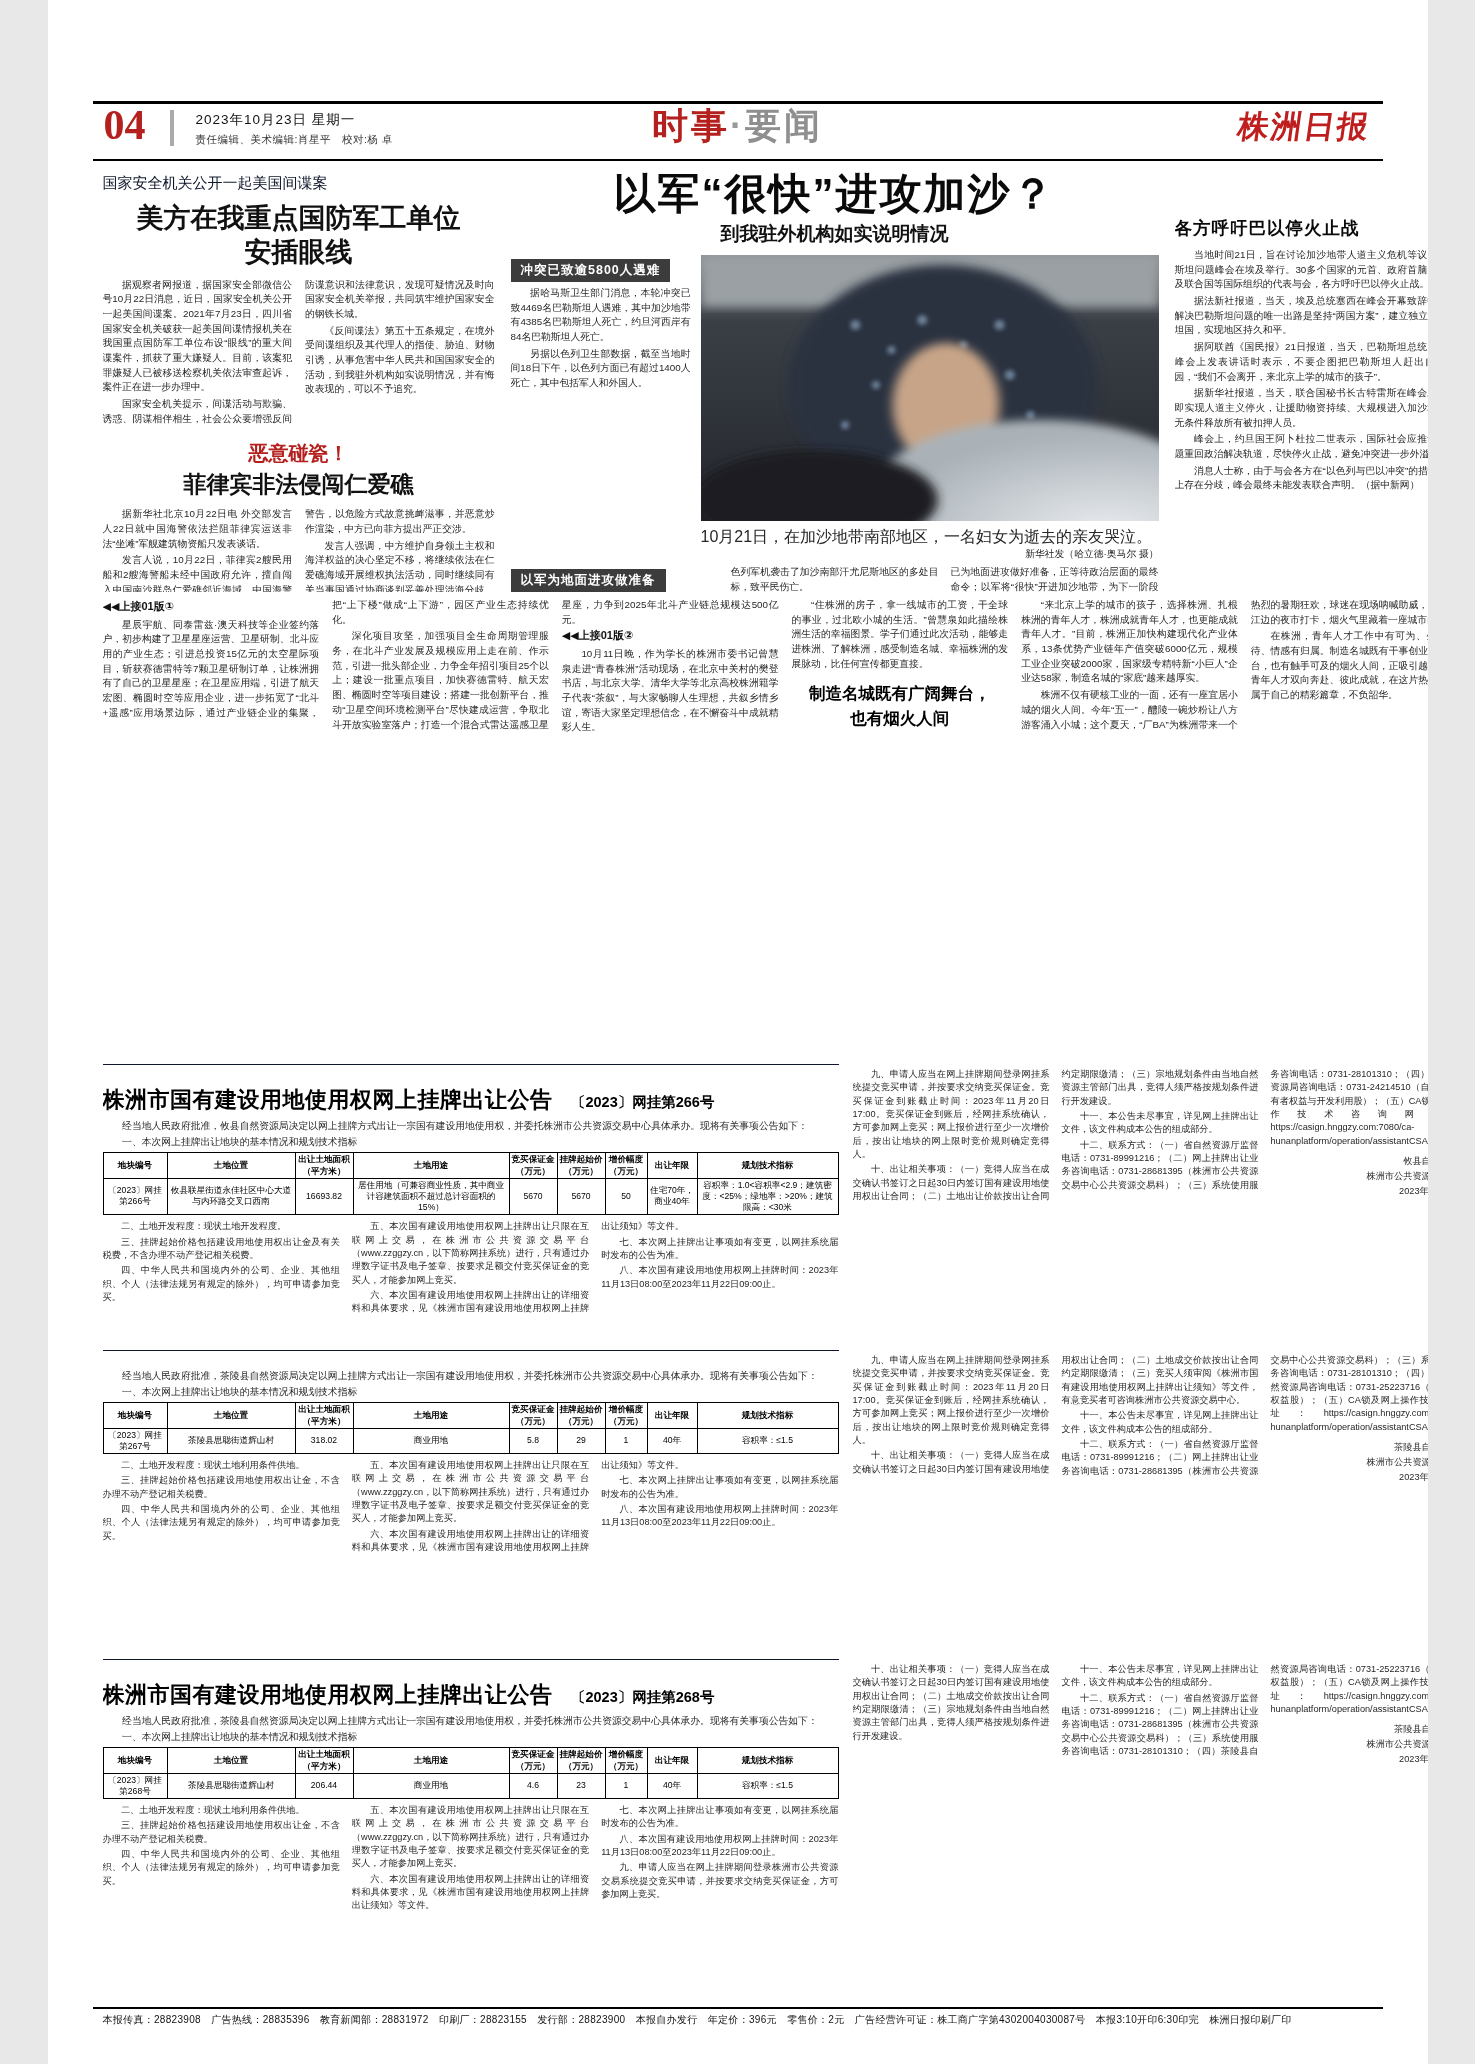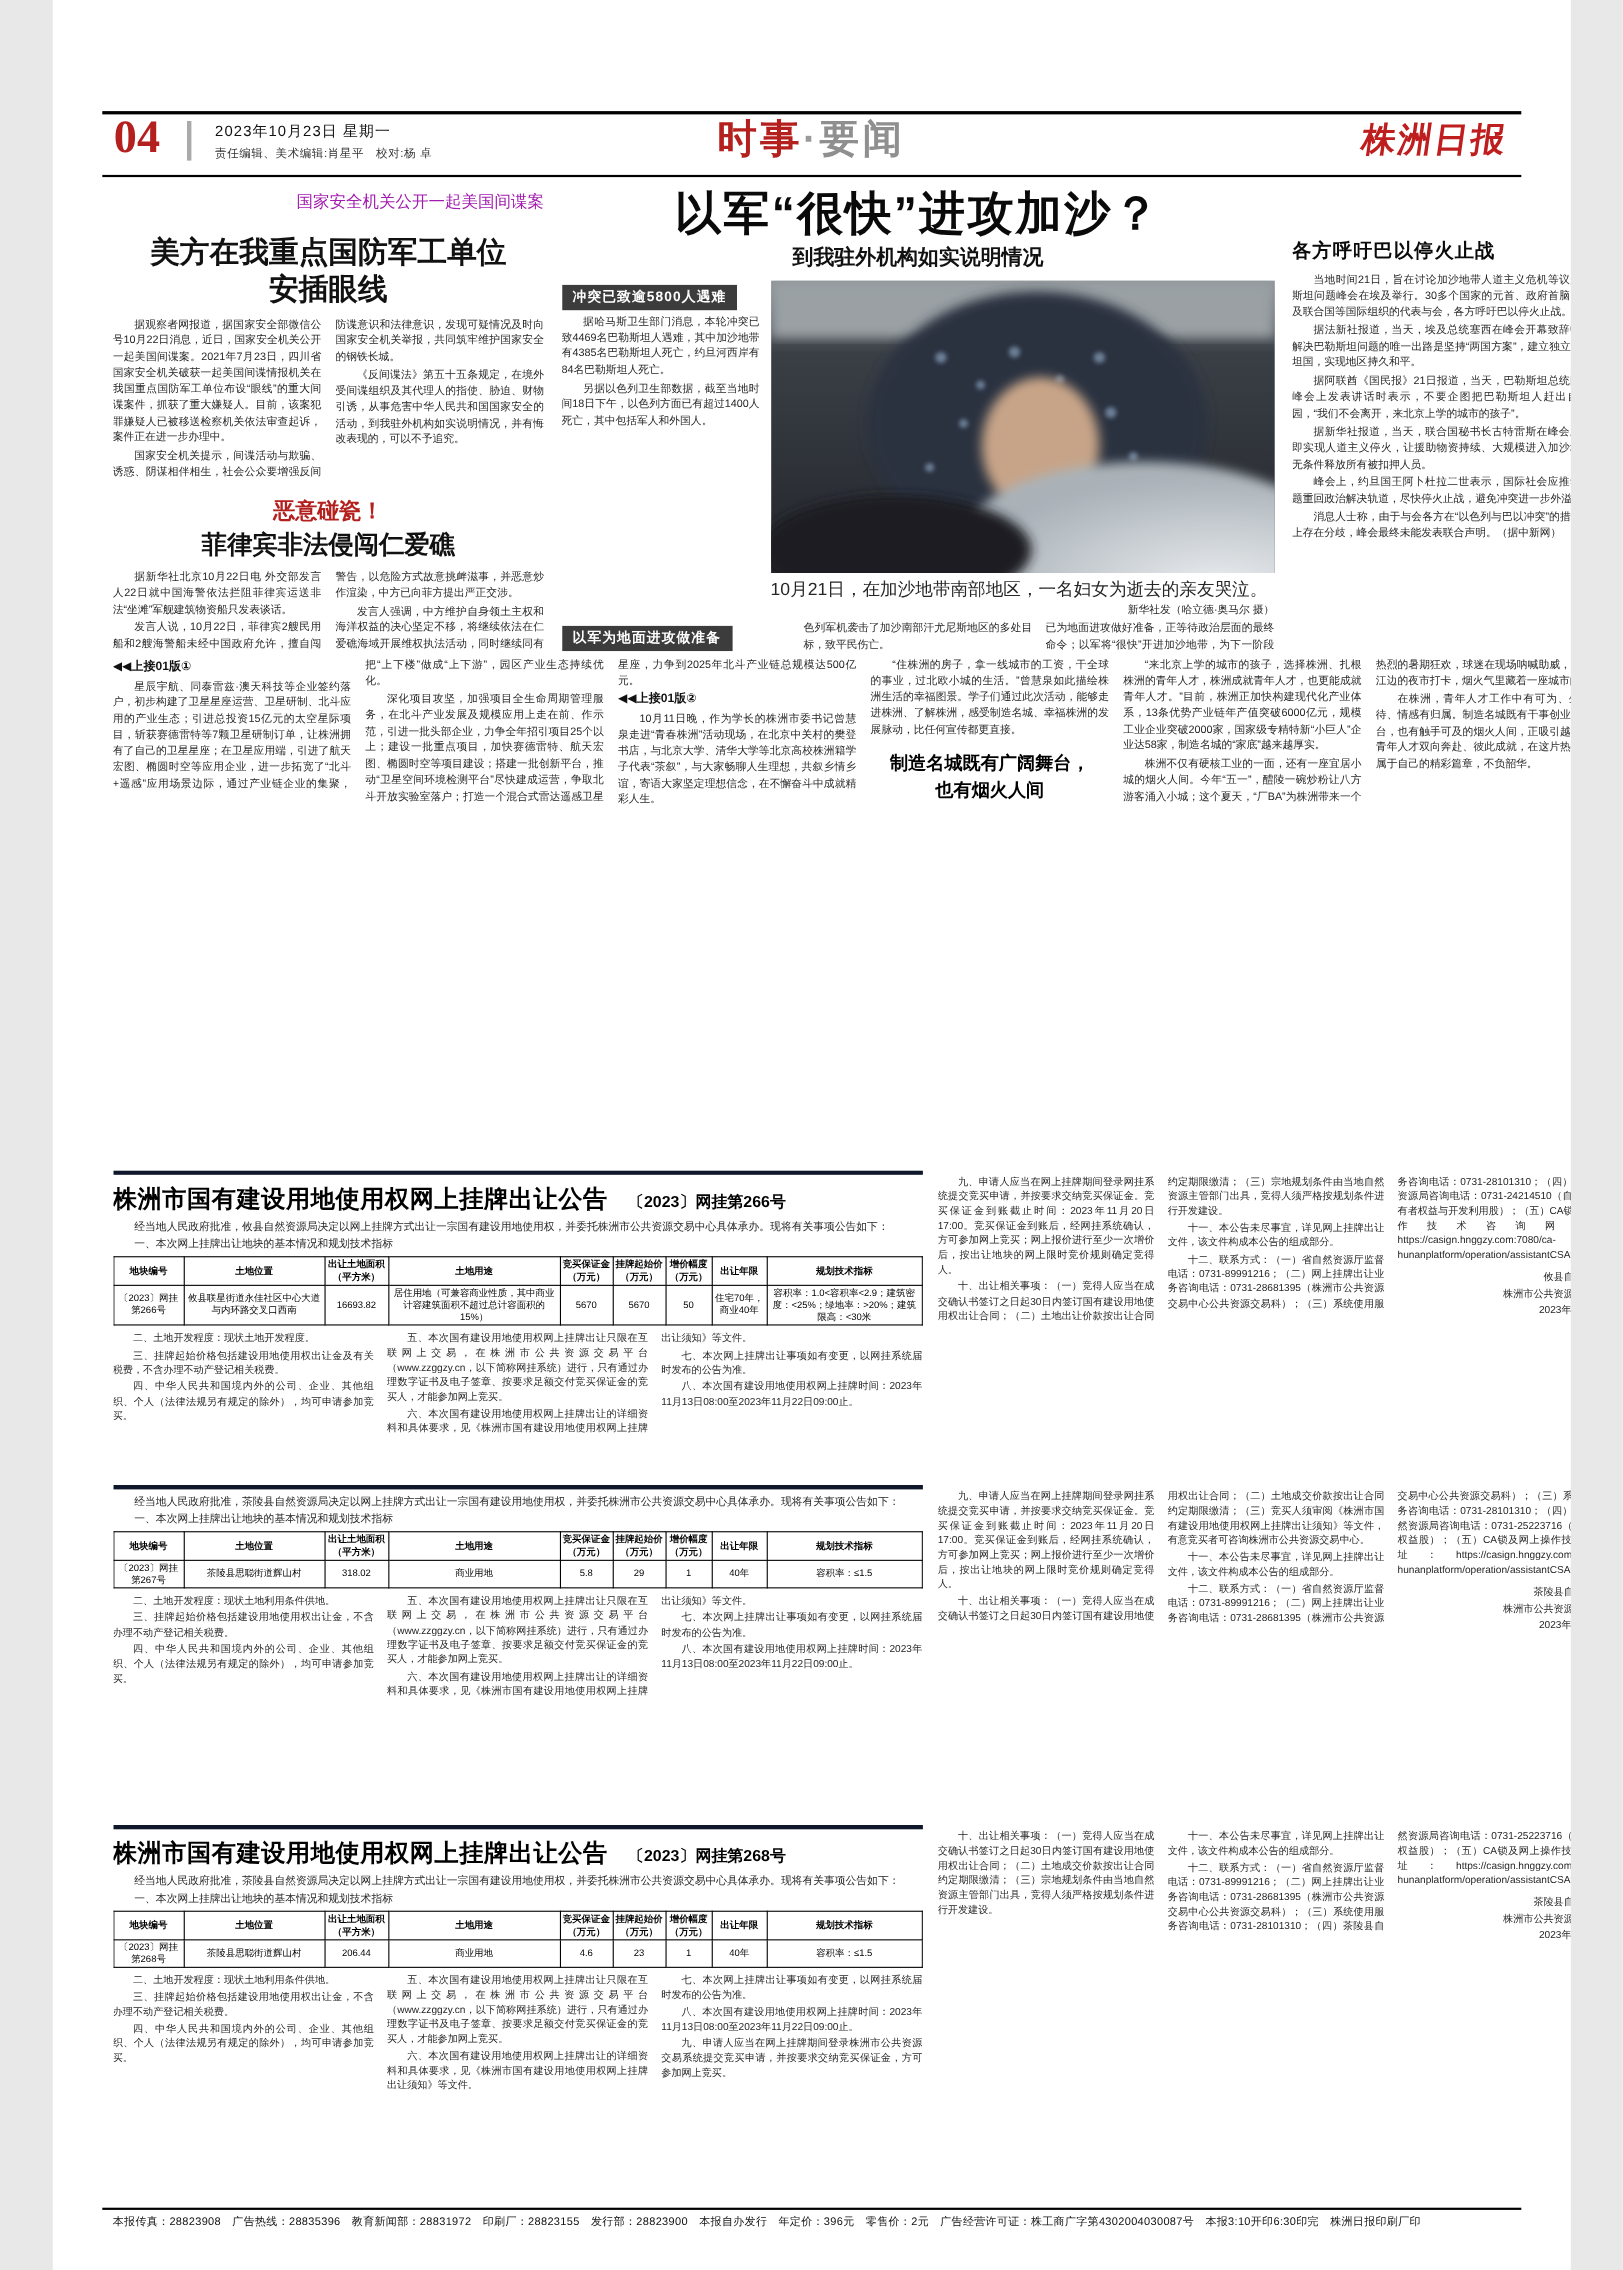--- a/index.html
+++ b/index.html
@@ -20,21 +20,21 @@
             font-family:"Liberation Serif",serif;transform:skewX(-8deg);letter-spacing:2px}
   
   .para{margin:0 0 2px 0;text-indent:2em;text-align:justify}
   .body-txt{font-size:9.8px;line-height:1.5;color:#262626}
   .small-txt{font-size:9.2px;line-height:1.45;color:#262626}
   
   .zone-top{position:absolute;top:172px;left:55px;width:1365px;height:420px;display:flex;gap:16px;overflow:hidden}
   .col-left{width:392px;overflow:hidden}
   .col-center{width:648px;overflow:hidden}
   .col-right{width:293px;overflow:hidden}
-  .kicker{font-size:15px;text-align:right;color:#a21caf;margin:2px 0 20px}
+  .kicker{font-size:15px;text-align:left;color:#0f172a;margin:2px 0 9px}
   .spy-headline{font-family:"Liberation Serif",serif;font-size:27px;font-weight:900;color:#111;text-align:center;line-height:1.25;margin-bottom:8px}
   .two-col{column-count:2;column-gap:13px}
   .reef-kicker{font-size:20px;font-weight:900;color:#b4201e;text-align:center;font-family:"Liberation Serif",serif;margin:14px 0 2px}
   .reef-headline{font-size:23px;font-weight:900;color:#111;text-align:center;font-family:"Liberation Serif",serif;margin-bottom:7px}
   .gaza-headline{font-size:42px;font-weight:900;color:#0a0a0a;text-align:center;letter-spacing:2px;line-height:1.05}
   .gaza-subhead{font-size:19px;font-weight:700;text-align:center;margin:5px 0 8px;color:#111}
   .gaza-top{display:flex;gap:10px}
   .gaza-leftcol{width:180px;height:306px;overflow:hidden}
   .gaza-photo-wrap{flex:1}
   .photo-frame{width:100%;height:266px;display:block}
@@ -47,21 +47,21 @@
   
   .zone-mid{position:absolute;top:598px;left:55px;width:1365px;height:460px;
             column-count:6;column-gap:13px;overflow:hidden}
   .jump-marker{font-size:11px;font-weight:900;color:#111;margin:0 0 3px}
   .mid-subhead{break-inside:avoid;border:1px solid #fff;text-align:center;font-family:"Liberation Serif",serif;
                font-weight:900;font-size:16.5px;line-height:1.5;margin:10px 0;color:#000}
   
   .zone-notices{position:absolute;top:1064px;left:55px;width:1365px;height:940px;overflow:hidden}
   .notice{display:flex;gap:14px;overflow:hidden;margin-bottom:9px}
   .n1{height:277px}.n2{height:300px}.n3{height:330px}
-  .notice-left{width:736px;border-top:4px solid #0f172a;padding-top:5px;overflow:hidden}
+  .notice-left{width:736px;border-top:1px solid #0f172a;padding-top:18px;overflow:hidden}
   .n-titlerow{white-space:nowrap;margin:2px 0 4px;text-align:left}
   .n-title{font-size:22px;font-weight:900;color:#000;letter-spacing:.5px}
   .n-number{font-size:14.5px;font-weight:700;color:#000;margin-left:14px}
   .n-intro{font-size:9.8px;line-height:1.5;text-align:justify;text-indent:2em;margin:0}
   .n-item1{font-size:9.8px;line-height:1.5;text-indent:2em;margin:1px 0 3px}
   .n-table{border-collapse:collapse;width:100%;font-size:8.6px;line-height:1.3;color:#000;table-layout:fixed}
   .n-table th,.n-table td{border:1px solid #000;padding:1px 2px;text-align:center;vertical-align:middle;overflow:hidden}
   .n-table col.c1{width:64px}.n-table col.c2{width:128px}.n-table col.c3{width:58px}
   .n-table col.c4{width:156px}.n-table col.c5{width:48px}.n-table col.c6{width:48px}
   .n-table col.c7{width:42px}.n-table col.c8{width:50px}

